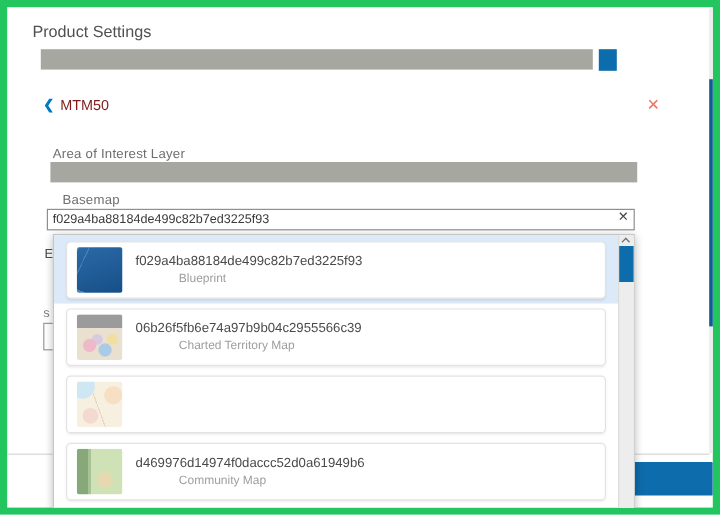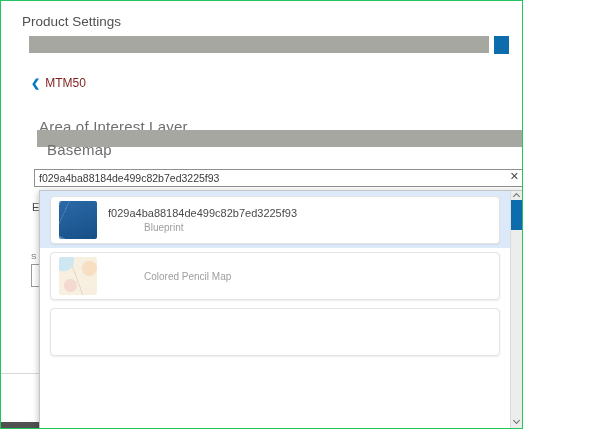--- a/index.html
+++ b/index.html
@@ -7,39 +7,39 @@
     --scroll_thumb:#0d5e94;
     --close_red:#e77862;
     --chevron_blue:#0079c1;
     --placeholder:#a7a7a2;
     --highlight:#dce9f8;
     --bottom_bar:#515151;
   }
   *{margin:0;padding:0;box-sizing:border-box;}
   body{font-family:"Liberation Sans",sans-serif;background:#fff;}
   .screen{
-    position:relative;width:523px;height:429px;background:#fff;
-    border:1px solid #22c55e;overflow:hidden;
+    position:relative;width:600px;height:429px;background:#fff;
+    border:6px solid #22c55e;overflow:hidden;
   }
   .abs{position:absolute;}
 
   .page-title{left:21px;top:13px;font-size:13.5px;color:#505050;}
   .bar-placeholder{background:var(--placeholder);}
   .bar1{left:28px;top:35px;width:460px;height:17px;}
   .blue-square{left:493px;top:35px;width:15px;height:18px;background:var(--accent);}
 
   .back-row{left:30px;top:75px;display:flex;align-items:center;cursor:pointer;}
   .back-chevron{color:var(--chevron_blue);font-size:11px;font-weight:bold;margin-right:5px;line-height:14px;}
   .back-label{font-size:12px;color:#7f1d1d;line-height:14px;}
   .close-x{left:533px;top:75px;font-size:13px;color:var(--close_red);cursor:pointer;line-height:14px;}
 
-  .field-label{font-size:15px;color:#6e6e6e;letter-spacing:.2px;}
+  .field-label{font-size:11px;color:#6e6e6e;letter-spacing:.2px;}
   .area-label{left:38px;top:117px;}
   .area-bar{left:36px;top:129px;width:489px;height:17px;}
-  .basemap-label{left:30px;top:140px;padding-left:16px;}
+  .basemap-label{left:30px;top:155px;padding-left:16px;}
   .basemap-input-wrap{left:33px;top:167px;width:490px;height:18px;}
   .basemap-input{
     width:100%;height:100%;border:1px solid #8f8f8f;background:#fff;
     font-family:"Liberation Sans",sans-serif;font-size:10.5px;color:#3a3a3a;
     padding:0 18px 0 4px;outline:none;
   }
   .input-clear{right:5px;top:3px;font-size:11px;color:#4a4a4a;line-height:11px;cursor:pointer;}
 
   
   .frag-e{left:31px;top:200px;font-size:11px;color:#4c4c4c;}
@@ -155,28 +155,41 @@
     <div class="dd-list" id="dd-list">
 
   <div class="dd-row is-highlighted">
     <div class="thumb thumb--blueprint"></div>
     <div class="dd-text">
       <span class="item-id">f029a4ba88184de499c82b7ed3225f93</span>
       <span class="item-name">Blueprint</span>
     </div>
   </div>
 
+  <div class="dd-row">
+    <div class="thumb thumb--charted-territory"></div>
+    <div class="dd-text">
+      <span class="item-id">06b26f5fb6e74a97b9b04c2955566c39</span>
+      <span class="item-name">Charted Territory Map</span>
+    </div>
+  </div>
 
   <div class="dd-row">
     <div class="thumb thumb--colored-pencil"></div>
     <div class="dd-text">
-      <span class="item-name">Colored Pencil Map</span>
     </div>
   </div>
 
+  <div class="dd-row">
+    <div class="thumb thumb--community"></div>
+    <div class="dd-text">
+      <span class="item-id">d469976d14974f0daccc52d0a61949b6</span>
+      <span class="item-name">Community Map</span>
+    </div>
+  </div>
 <div class="dd-row partial"></div>
     </div>
     <div class="dd-scroll">
       <span class="chev chev-up dd-chev-up"></span>
       <div class="dd-thumb"></div>
       <span class="chev chev-down dd-chev-down"></span>
     </div>
   </div>
 
 </div>

